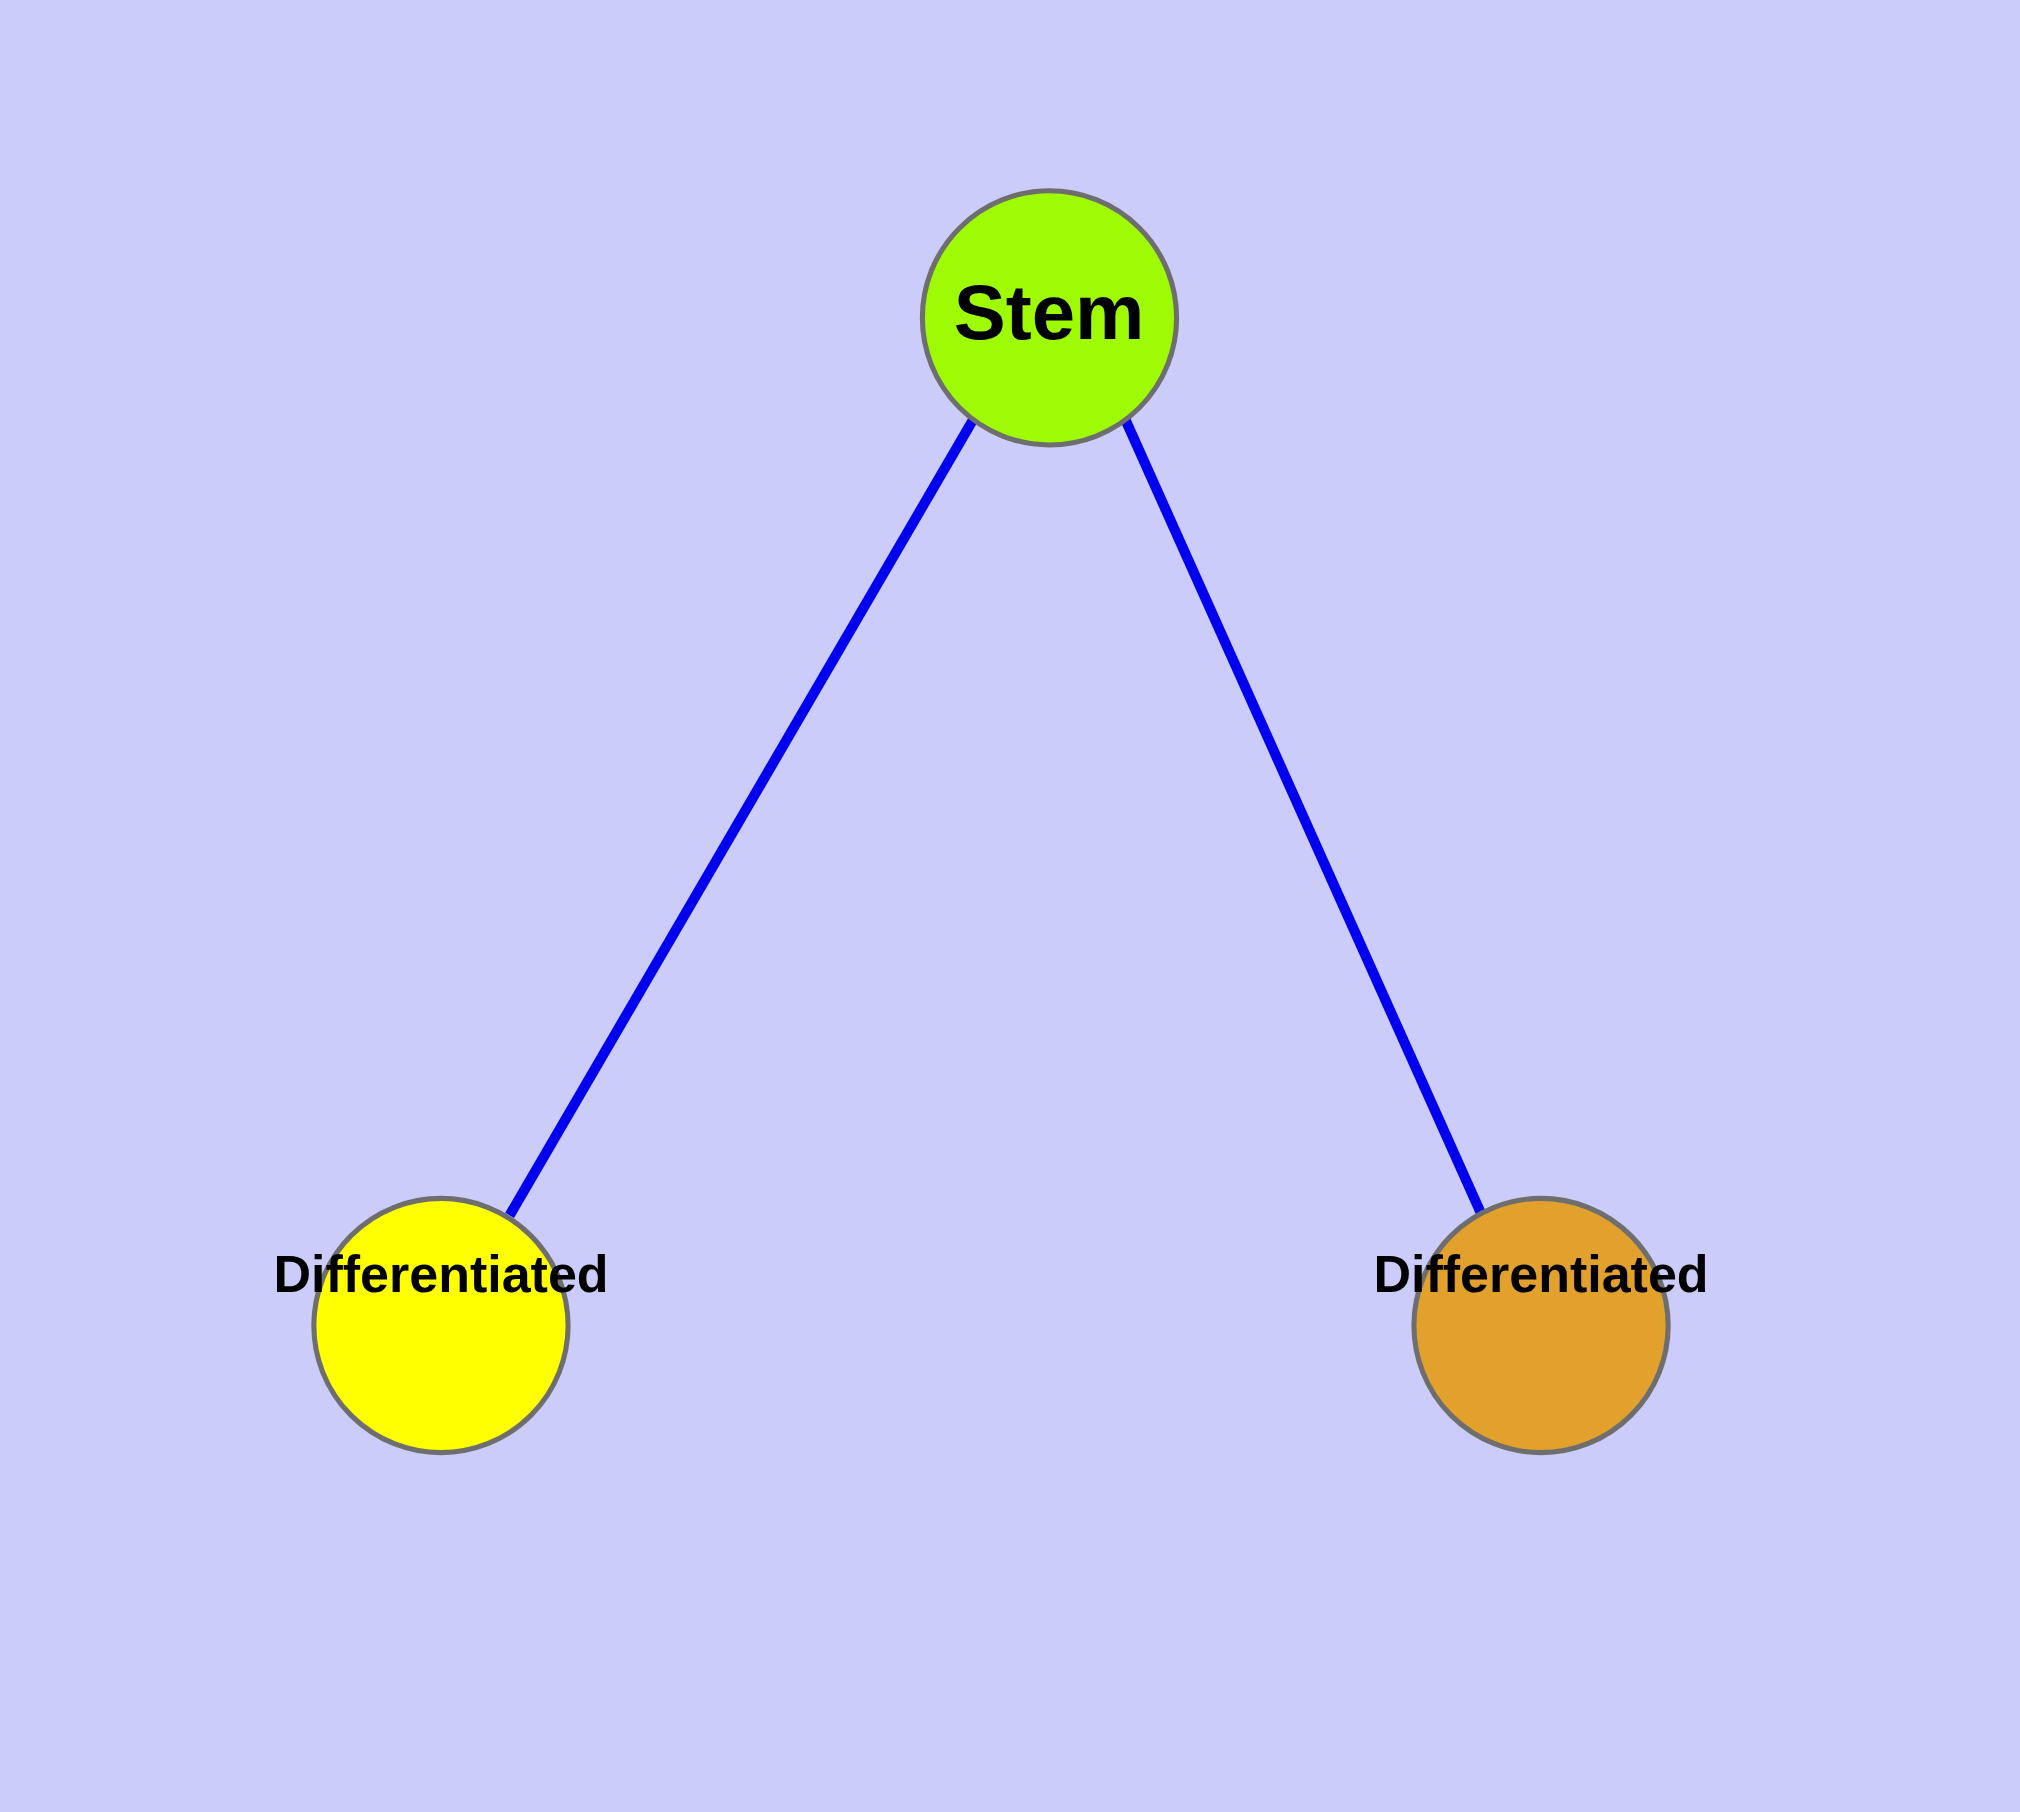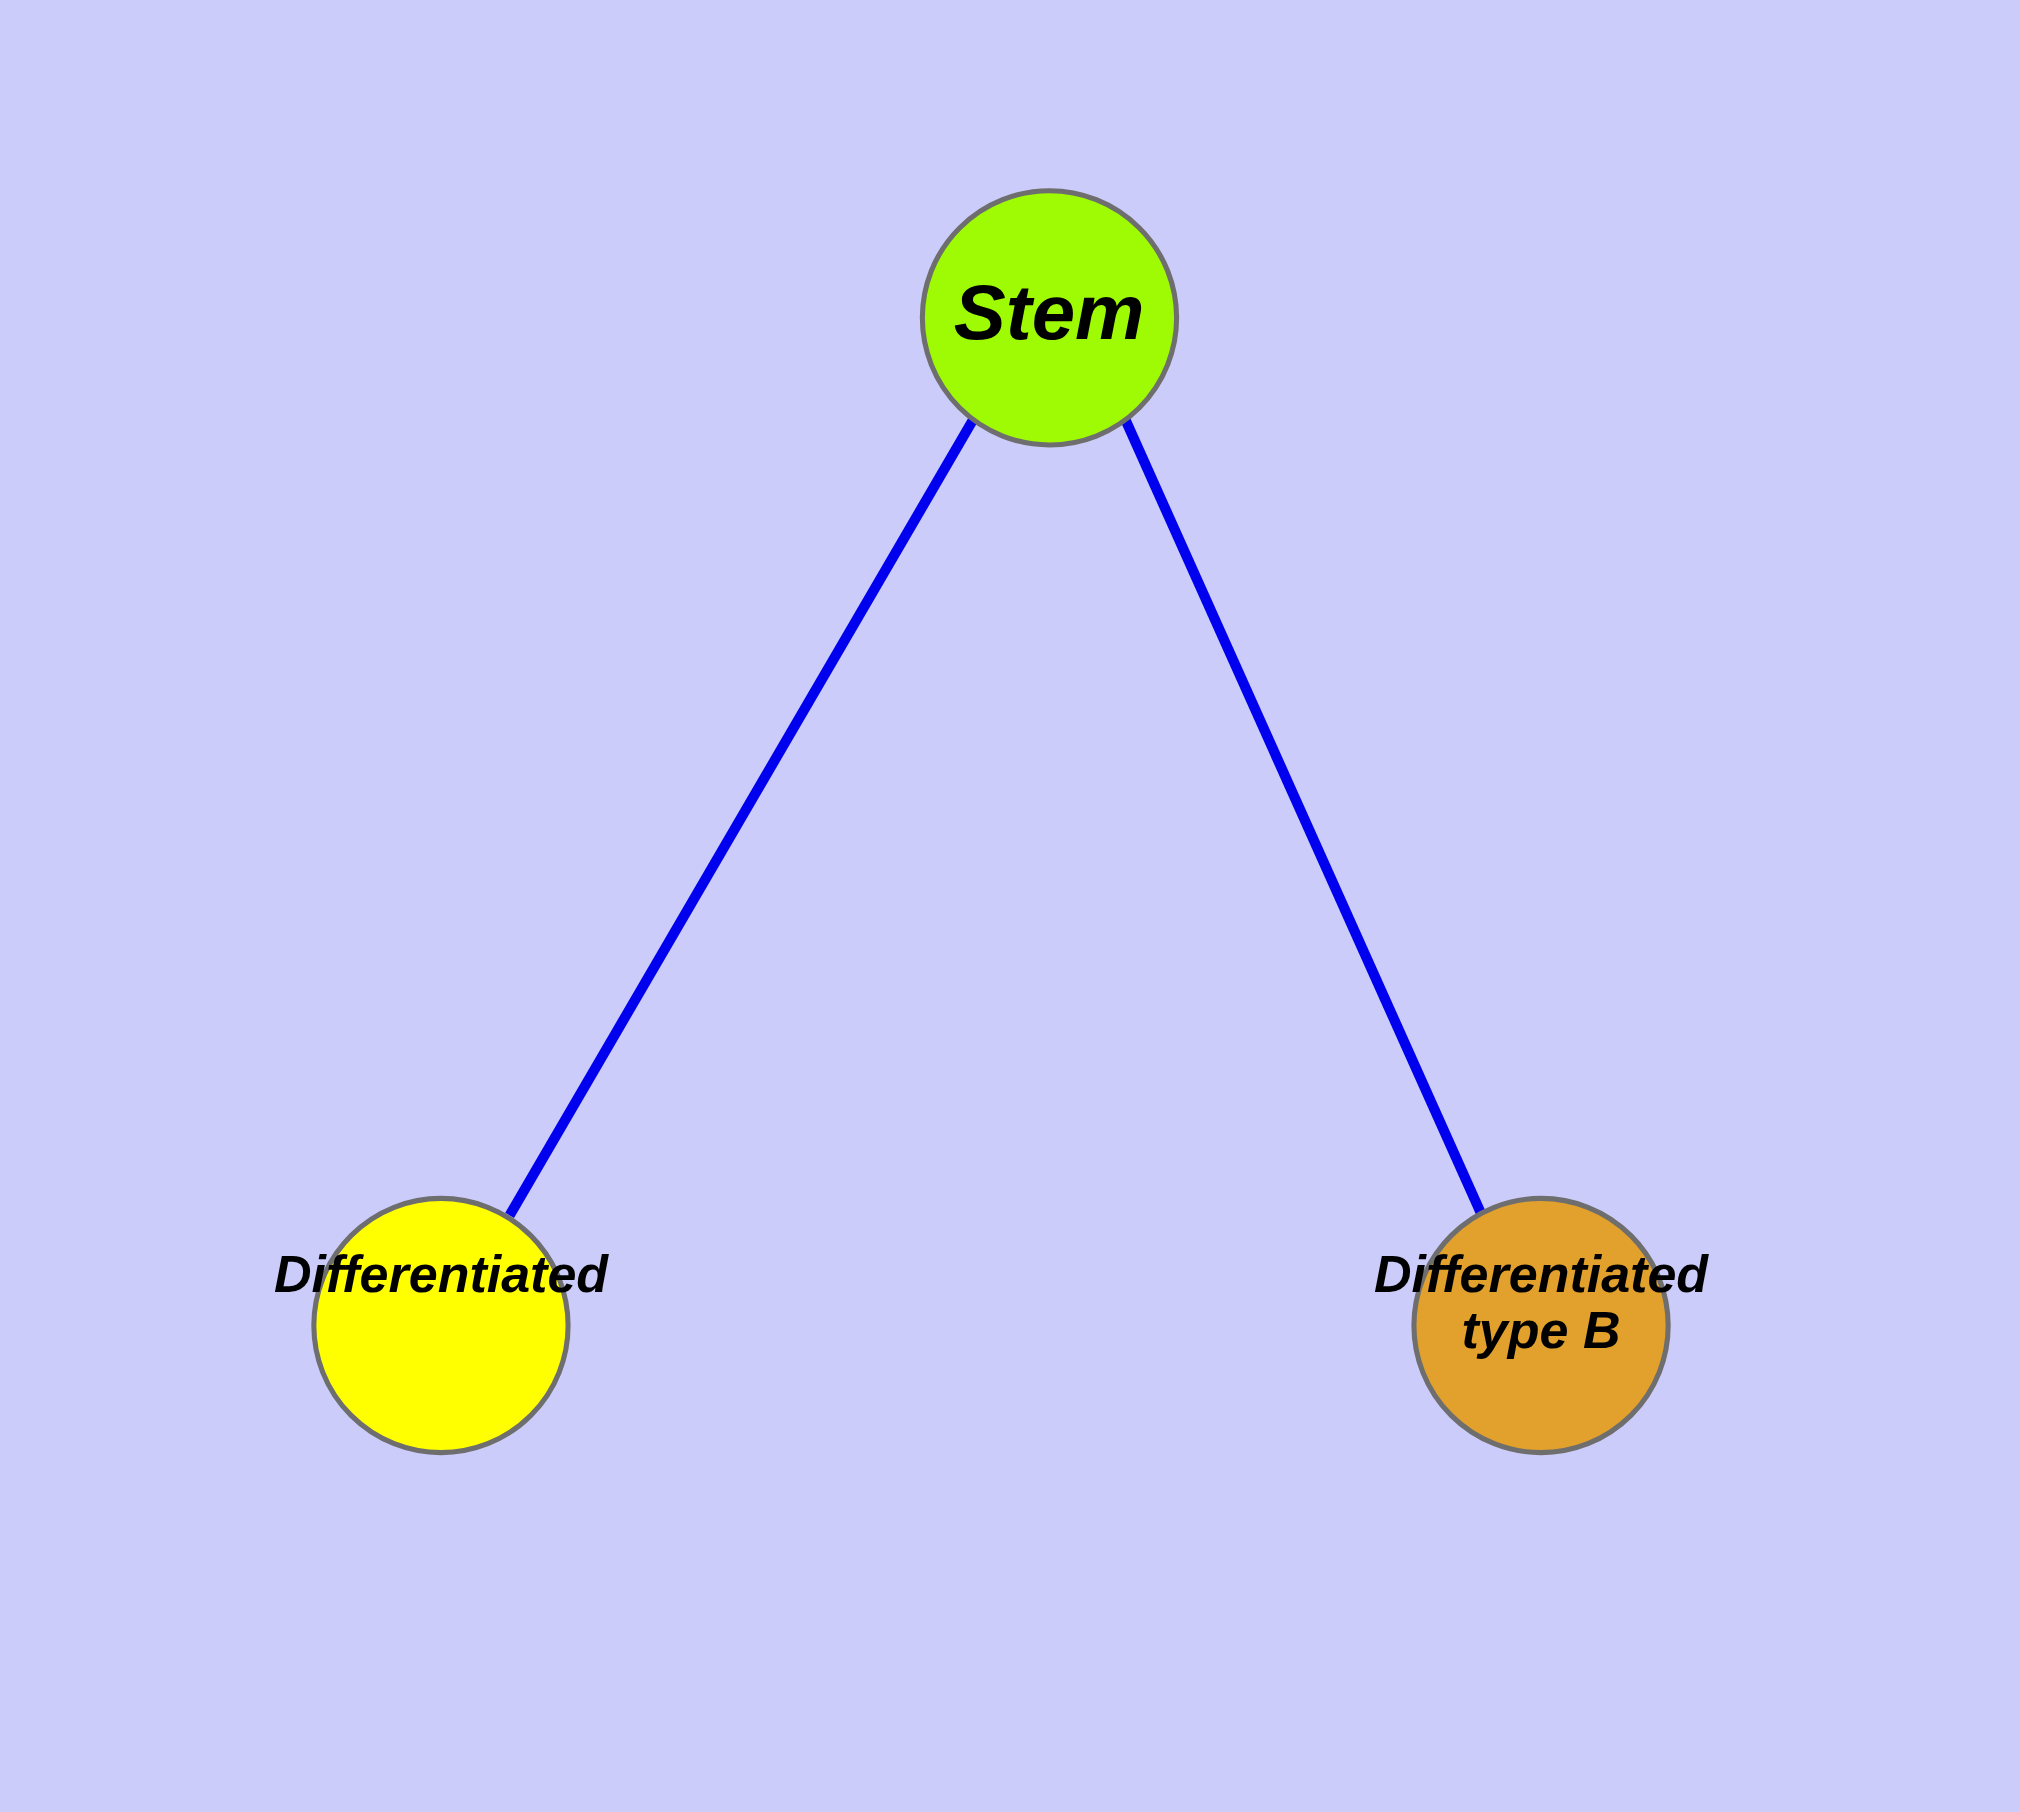--- a/index.html
+++ b/index.html
@@ -24,21 +24,20 @@
   }
   .node-label {
     position: absolute;
     text-align: center;
     font-family: "Liberation Sans", sans-serif;
     font-weight: bold;
     color: #000000;
     white-space: nowrap;
     line-height: 1.08;
     pointer-events: none;
-    font-style: italic;
   }
   .node-label.root {
     font-size: 78px;
   }
   .node-label.leaf {
     font-size: 52px;
   }
 </style>
 </head>
 <body>
@@ -63,17 +62,16 @@
   <div class="node-label root" style="left: 710px; top: 270px; width: 678px;">
     <div>Stem</div>
   </div>
 
   <div class="node-label leaf" style="left: 102px; top: 1246px; width: 678px;">
     <div>Differentiated</div>
   </div>
 
   <div class="node-label leaf" style="left: 1202px; top: 1246px; width: 678px;">
     <div>Differentiated</div>
-    <div>type B</div>
   </div>
 
 </div>
 
 
 </body></html>

